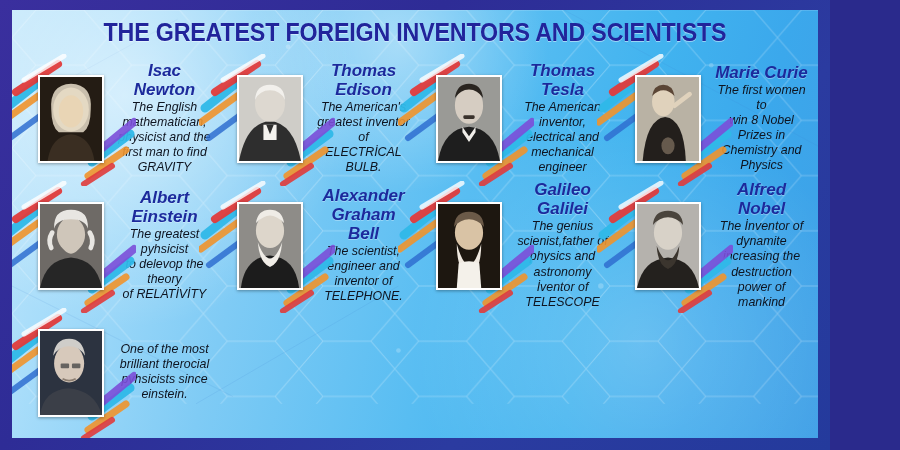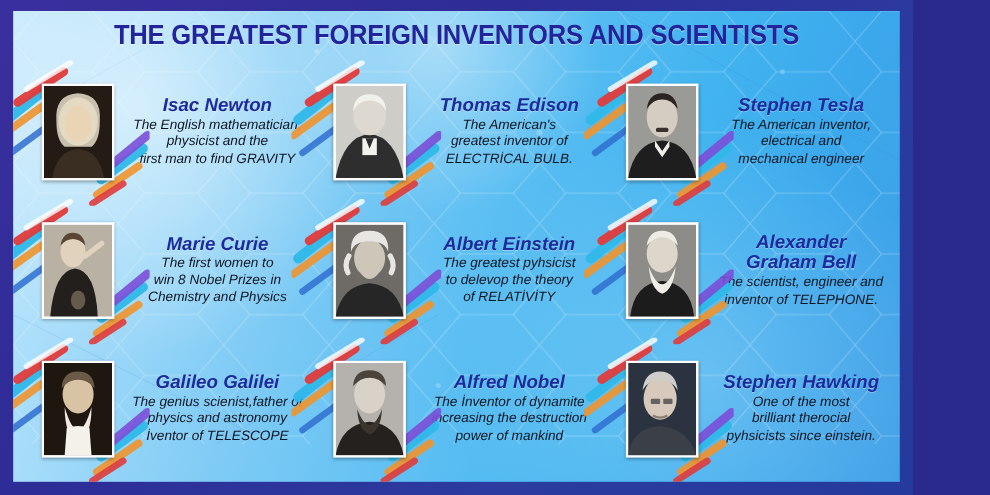--- a/index.html
+++ b/index.html
@@ -59,21 +59,21 @@
     transform:scaleX(.93);
     text-shadow:0 1px 0 rgba(255,255,255,.45);
     white-space:nowrap;
   }
 
   
   #grid {
     position:absolute;
     top:46px; left:6px; right:4px; bottom:4px;
     display:grid;
-    grid-template-columns:repeat(3,1fr);
+    grid-template-columns:repeat(4,1fr);
     grid-template-rows:repeat(3,1fr);
   }
 
   .card {
     position:relative;
     display:flex;
     align-items:center;
     padding:0 4px;
   }
 
@@ -253,21 +253,21 @@
                 <path d="M0 88 Q6 54 33 52 Q60 54 66 88 Z" fill="#1e1e1e"></path>
                 <ellipse cx="33" cy="30" rx="15" ry="19" fill="#d6cdc2"></ellipse>
                 <path d="M18 22 Q20 7 33 7 Q46 7 48 22 Q42 13 33 13 Q24 13 18 22Z" fill="#2a2520"></path>
                 <rect x="27" y="40" width="12" height="4" rx="1.5" fill="#3a322c"></rect>
                 <path d="M26 52 L33 62 L40 52 L40 58 L33 68 L26 58Z" fill="#f0eee9"></path>
               </svg>
             </div>
           </div>
         </div>
         <div class="txt">
-          <div class="pname">Stephen Tesla</div>
+          <div class="pname">Thomas Tesla</div>
           <div class="pdesc">The American inventor,
 electrical and
 mechanical engineer</div>
         </div>
       </div>
 
       <div class="card">
         <div class="figure">
           <svg class="strokes" viewBox="0 0 136 132">
             <g stroke-linecap="round" fill="none">
@@ -468,21 +468,20 @@
                 <ellipse cx="31" cy="34" rx="16" ry="20" fill="#d7c9bb"></ellipse>
                 <path d="M14 26 Q16 8 31 8 Q46 8 48 26 Q42 16 31 16 Q20 16 14 26Z" fill="#cfcdc9"></path>
                 <rect x="22" y="34" width="9" height="5" rx="1" fill="#4a4a4a" opacity=".8"></rect>
                 <rect x="34" y="34" width="9" height="5" rx="1" fill="#4a4a4a" opacity=".8"></rect>
                 <path d="M24 50 Q31 54 38 50" stroke="#8d7f72" stroke-width="2" fill="none"></path>
               </svg>
             </div>
           </div>
         </div>
         <div class="txt">
-          <div class="pname">Stephen Hawking</div>
           <div class="pdesc">One of the most
 brilliant therocial
 pyhsicists since einstein.</div>
         </div>
       </div>
 
     </div>
   </div>
 </div>
 

